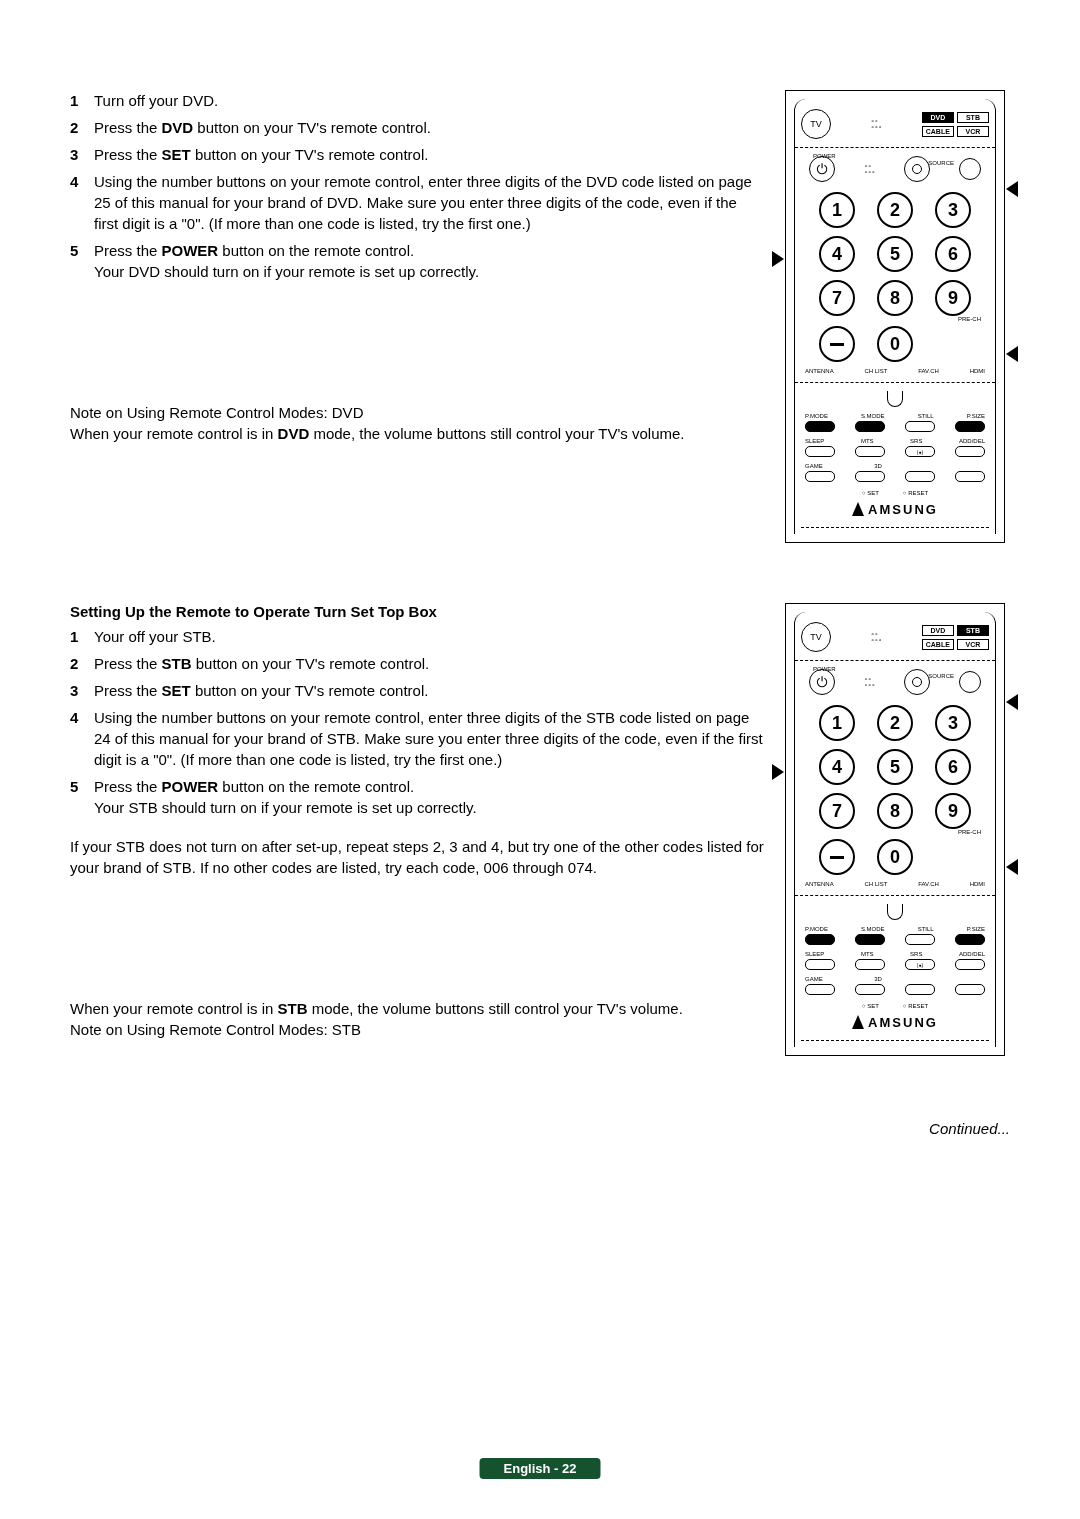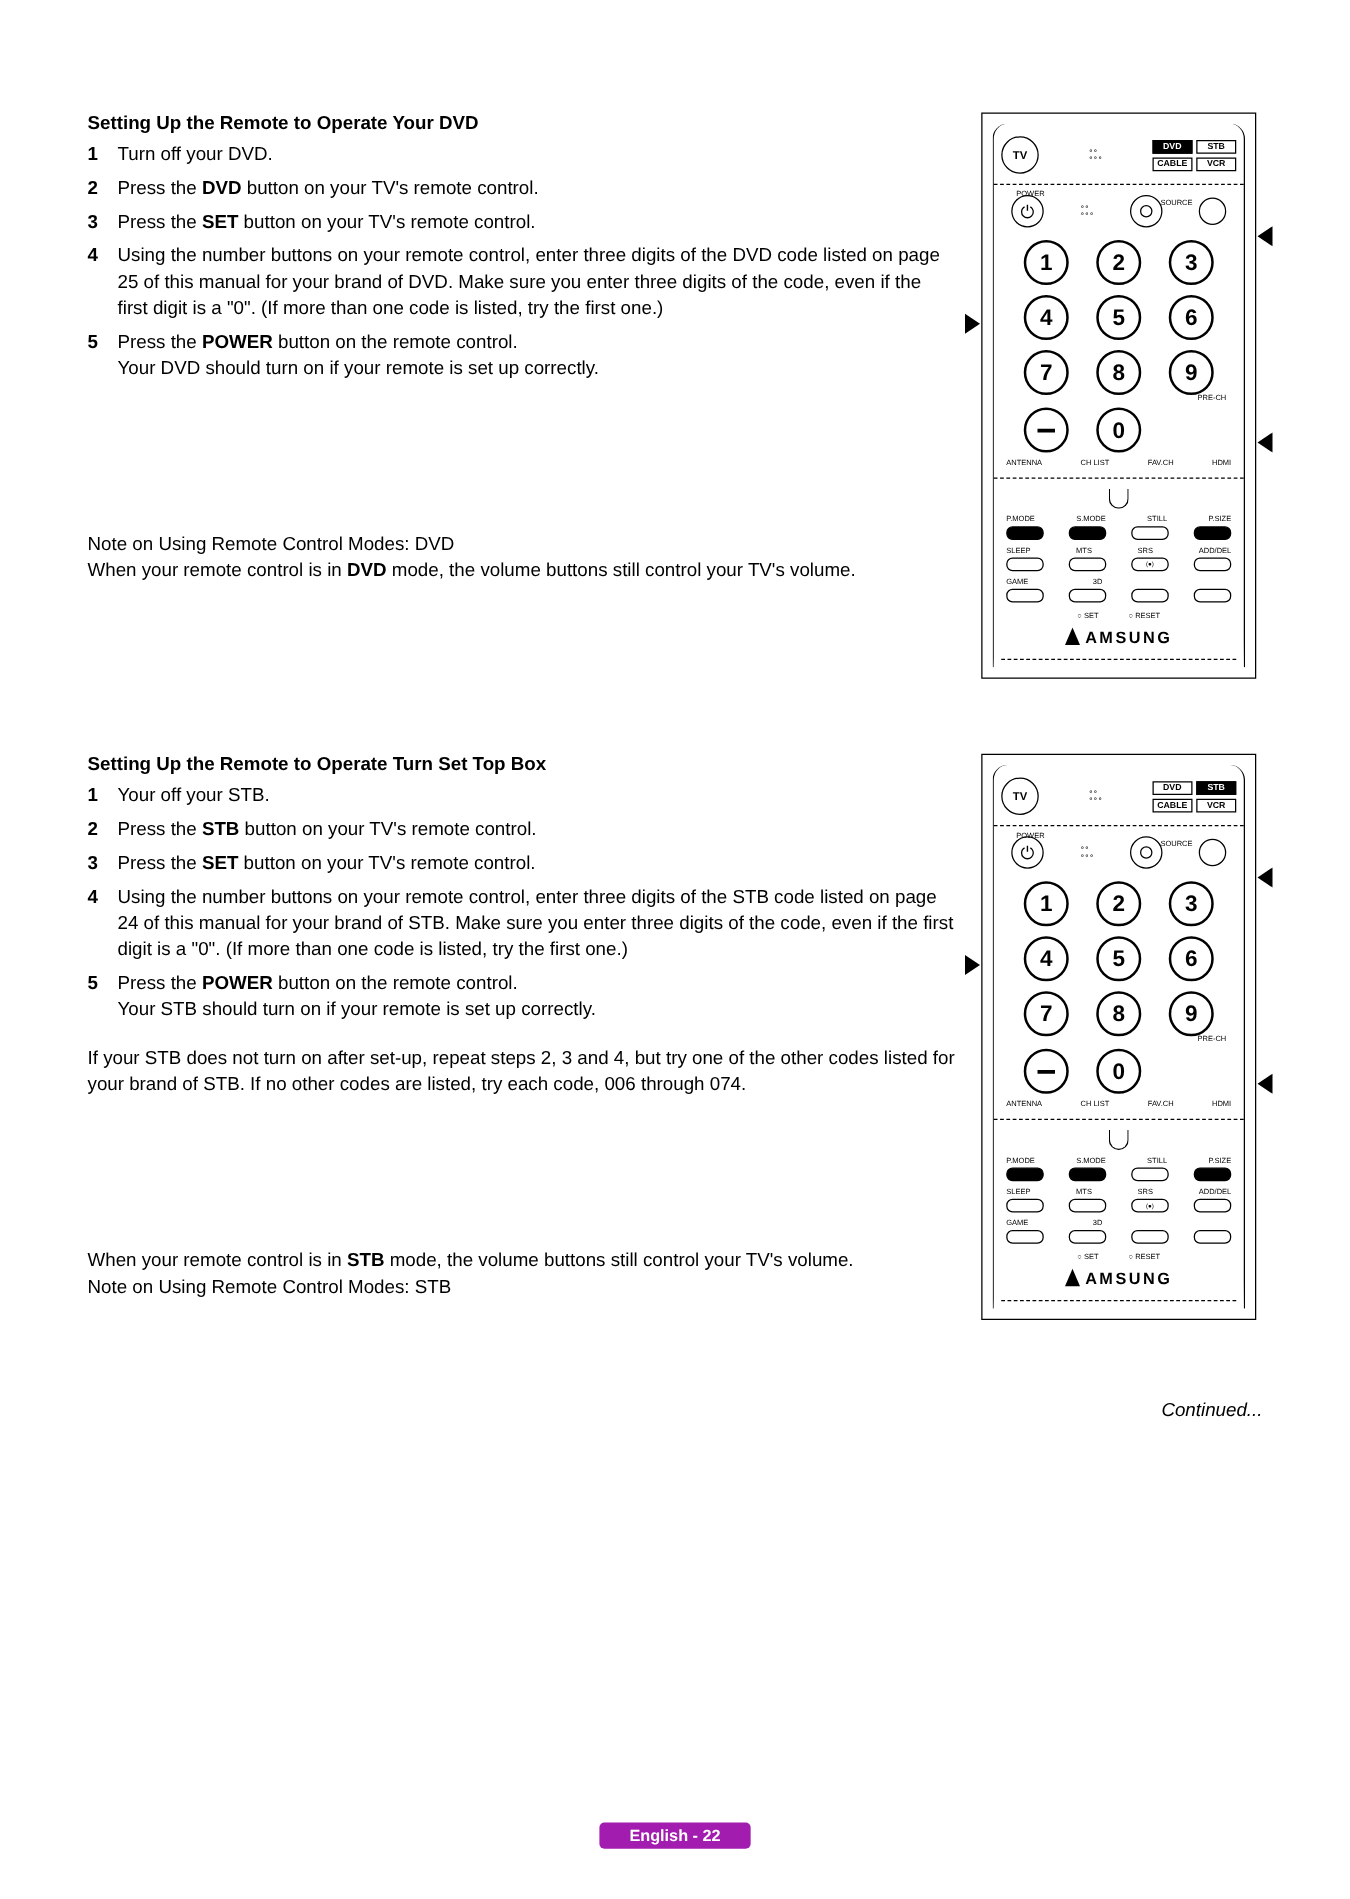--- a/index.html
+++ b/index.html
@@ -70,21 +70,21 @@
     display: flex;
     align-items: center;
     justify-content: space-between;
     margin-bottom: 6px;
   }
   .tv-btn {
     width: 30px; height: 30px;
     border: 1.5px solid #000;
     border-radius: 50%;
     display: flex; align-items: center; justify-content: center;
-    font-size: 9px; font-weight: bold;
+    font-size: 9px; font-weight: normal;
   }
   .dots { font-size: 6px; line-height: 6px; }
   .mode-grid {
     display: grid;
     grid-template-columns: 1fr 1fr;
     gap: 3px;
   }
   .mode-btn {
     border: 1px solid #000;
     padding: 1px 3px;
@@ -236,35 +236,34 @@
     text-align: right;
     font-style: italic;
     margin-top: 64px;
     font-size: 15px;
   }
   .page-footer {
     position: absolute;
     bottom: 40px;
     left: 50%;
     transform: translateX(-50%);
-    background: #a21caf;
+    background: #14532d;
     color: #fff;
     padding: 3px 24px;
     border-radius: 4px;
     font-size: 13px;
     font-weight: bold;
   }
 </style>
 </head>
 <body>
 
 <div id="sections">
   <div class="content-row">
     <div class="text-col">
-      <div class="heading">Setting Up the Remote to Operate Your DVD</div>
       <ul class="step-list">
           <li class="step-item">
        <span class="step-num">1</span>
        <span class="step-text">Turn off your DVD.</span>
      </li>
           <li class="step-item">
        <span class="step-num">2</span>
        <span class="step-text">Press the <b>DVD</b> button on your TV's remote control.</span>
      </li>
           <li class="step-item">

